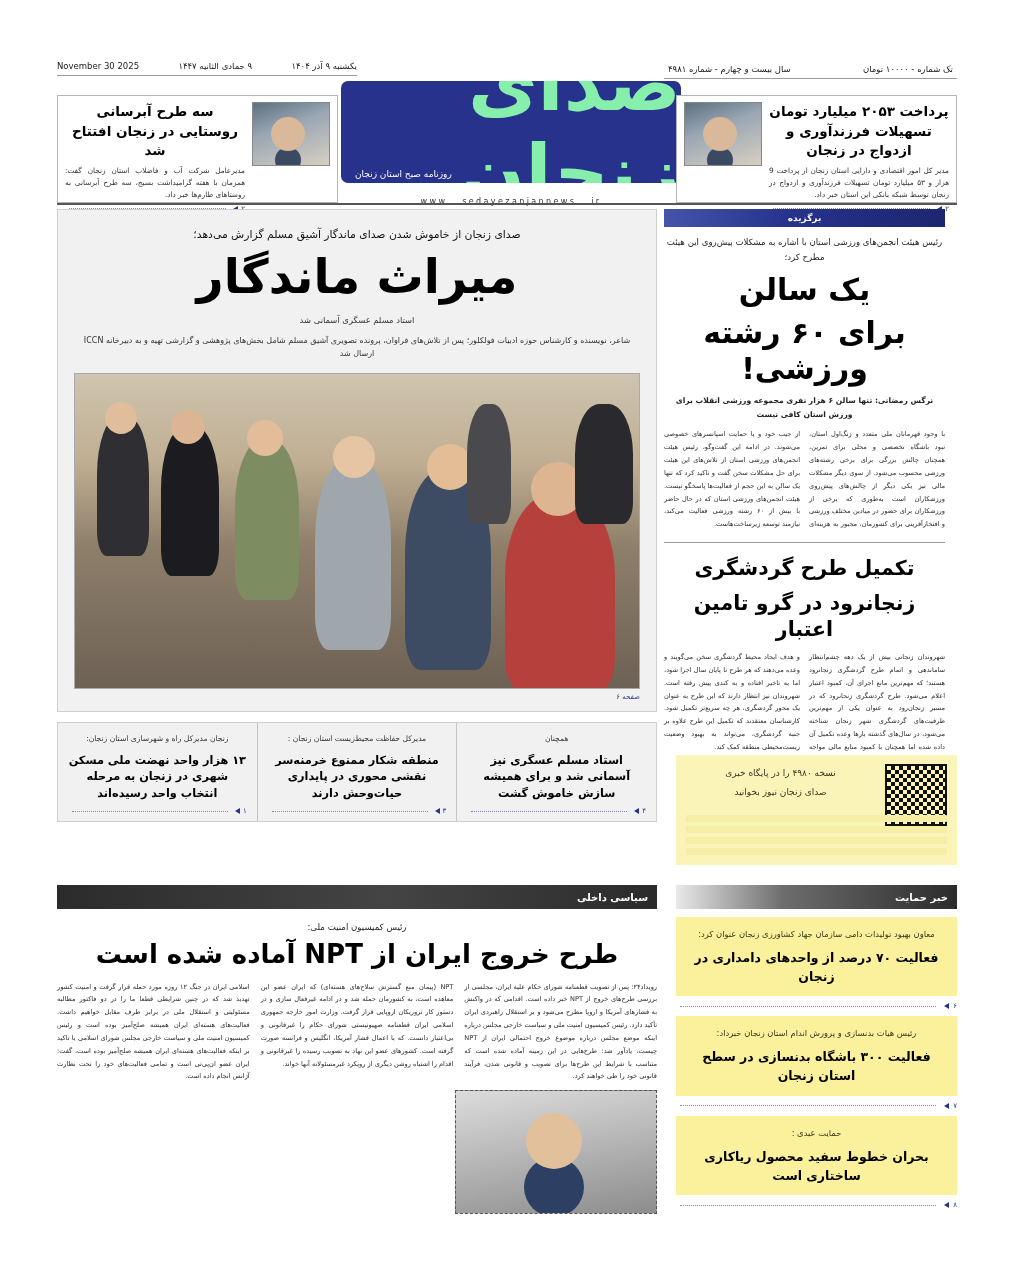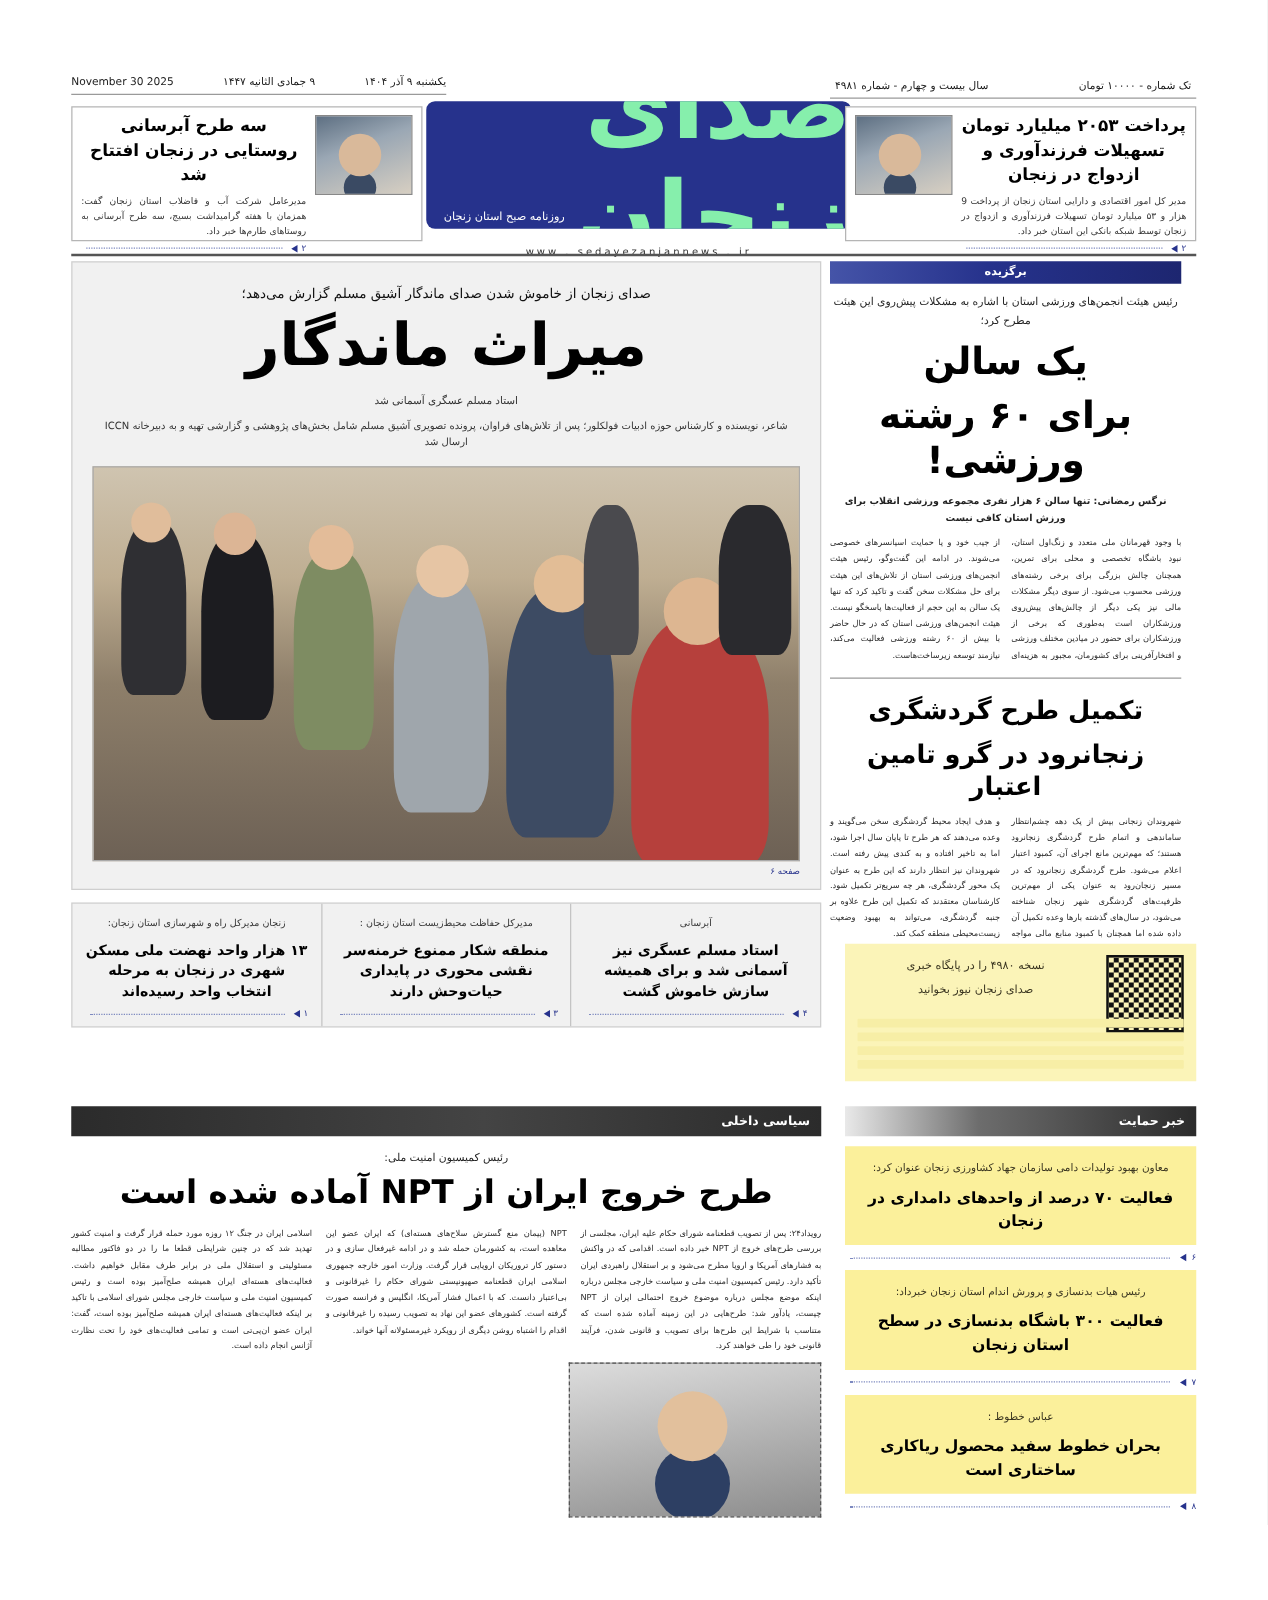--- a/index.html
+++ b/index.html
@@ -27,21 +27,21 @@
   .logo-box{width:100%;height:102px;background:#26328c;border-radius:7px;position:relative;
     overflow:hidden;box-shadow:0 0 0 0 #000;}
   .logo-script{position:absolute;inset:0;display:flex;align-items:center;justify-content:center;
     color:#86efac;font-size:76px;font-weight:bold;letter-spacing:-2px;
     font-family:"DejaVu Sans","Liberation Sans",sans-serif;padding-bottom:8px;}
   .logo-sub{position:absolute;bottom:4px;left:14px;color:#fff;font-size:9px;}
   .siteurl{position:absolute;left:284px;top:142px;width:340px;text-align:center;
     font-size:8px;letter-spacing:2.4px;color:#333;}
 
   
-  .ttz{position:absolute;top:30px;width:281px;height:108px;border:1px solid #b5b5b5;
+  .ttz{position:absolute;top:40px;width:281px;height:108px;border:1px solid #b5b5b5;
     background:#fff;box-sizing:border-box;padding:6px 7px;}
   .ttz.left{right:0;}
   .ttz.right{left:0;}
   .ttz .row{display:flex;gap:7px;height:100%;}
   .ttz .thumb{width:76px;height:62px;flex:0 0 76px;border:1px solid #888;
     background:linear-gradient(160deg,#5d6f82 0%,#9aa7b4 40%,#d7cfc2 100%);position:relative;overflow:hidden;}
   .ttz .thumb:after{content:"";position:absolute;left:18px;top:14px;width:34px;height:34px;
     border-radius:50%;background:#d9b99a;box-shadow:0 26px 0 -4px #3a4a63;}
   .ttz .txt{flex:1;min-width:0;}
   .ttz h3{margin:0 0 4px;font-size:13.5px;line-height:1.45;font-weight:bold;color:#000;text-align:center;}
@@ -226,21 +226,21 @@
           <div class="ph-fig" style="left:430px;top:120px;width:110px;height:200px;background:#b6403c;"></div>
           <div class="ph-fig" style="left:456px;top:88px;width:54px;height:54px;background:#ddb691;border-radius:50%;"></div>
           <div class="ph-fig" style="left:392px;top:30px;width:44px;height:120px;background:#4a4a4e;"></div>
           <div class="ph-fig" style="left:500px;top:30px;width:58px;height:120px;background:#2a2a2e;"></div>
         </div>
         <div class="photocap">صفحه ۶</div>
       </div>
 
       <div class="trio">
         <div class="cell">
-          <div class="k">آبرسانی</div>
+          <div class="k">همچنان</div>
           <div class="h">استاد مسلم عسگری نیز آسمانی شد و برای همیشه سازش خاموش گشت</div>
           <div class="pgline">
             <span>۴</span>
             <span class="pgarrow"></span>
             <span class="dotline"></span>
           </div>
         </div>
         <div class="cell">
           <div class="k">مدیرکل حفاظت محیط‌زیست استان زنجان :</div>
           <div class="h">منطقه شکار ممنوع خرمنه‌سر نقشی محوری در پایداری حیات‌وحش دارند</div>
@@ -295,21 +295,21 @@
         <div class="k">رئیس هیات بدنسازی و پرورش اندام استان زنجان خبرداد:</div>
         <div class="h">فعالیت ۳۰۰ باشگاه بدنسازی در سطح استان زنجان</div>
       </div>
       <div class="ysep">
         <span style="font-size:7px;color:#26328c;">۷</span>
         <span class="pgarrow"></span>
         <span class="dotline"></span>
       </div>
 
       <div class="ybox">
-        <div class="k">عباس خطوط :</div>
+        <div class="k">حمایت عبدی :</div>
         <div class="h">بحران خطوط سفید محصول ریاکاری ساختاری است</div>
       </div>
       <div class="ysep">
         <span style="font-size:7px;color:#26328c;">۸</span>
         <span class="pgarrow"></span>
         <span class="dotline"></span>
       </div>
     </div>
 
     <div class="bottom-main">

